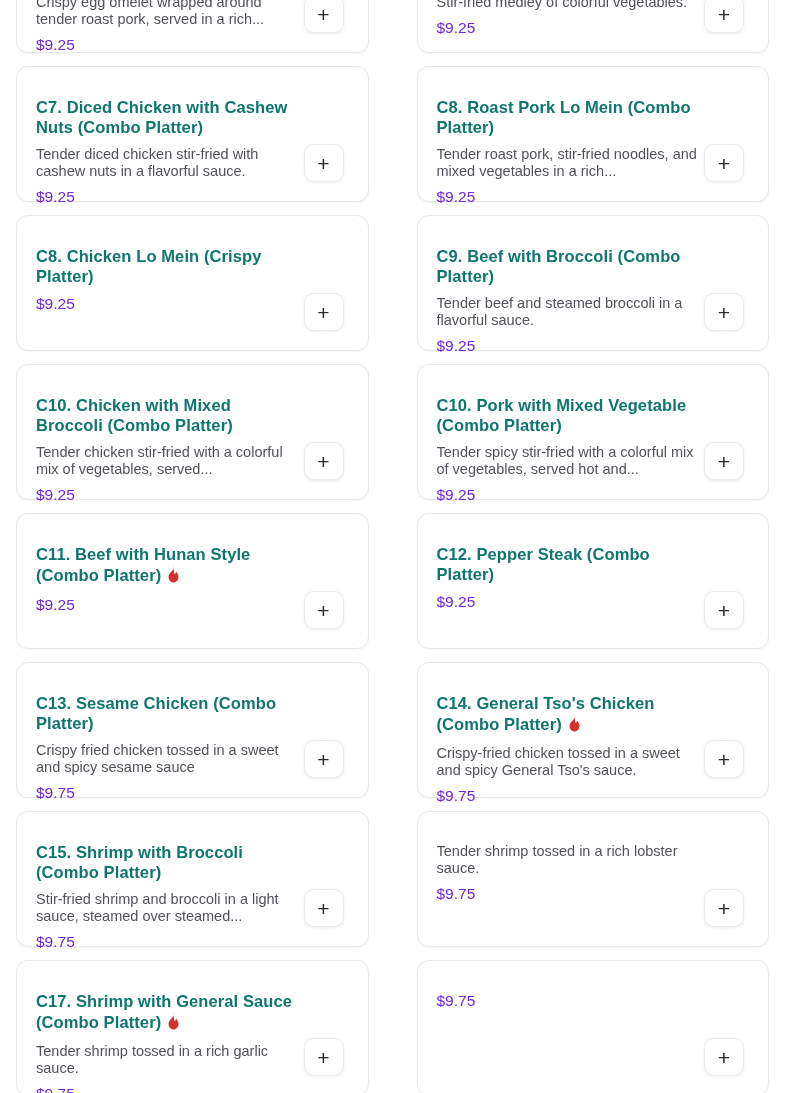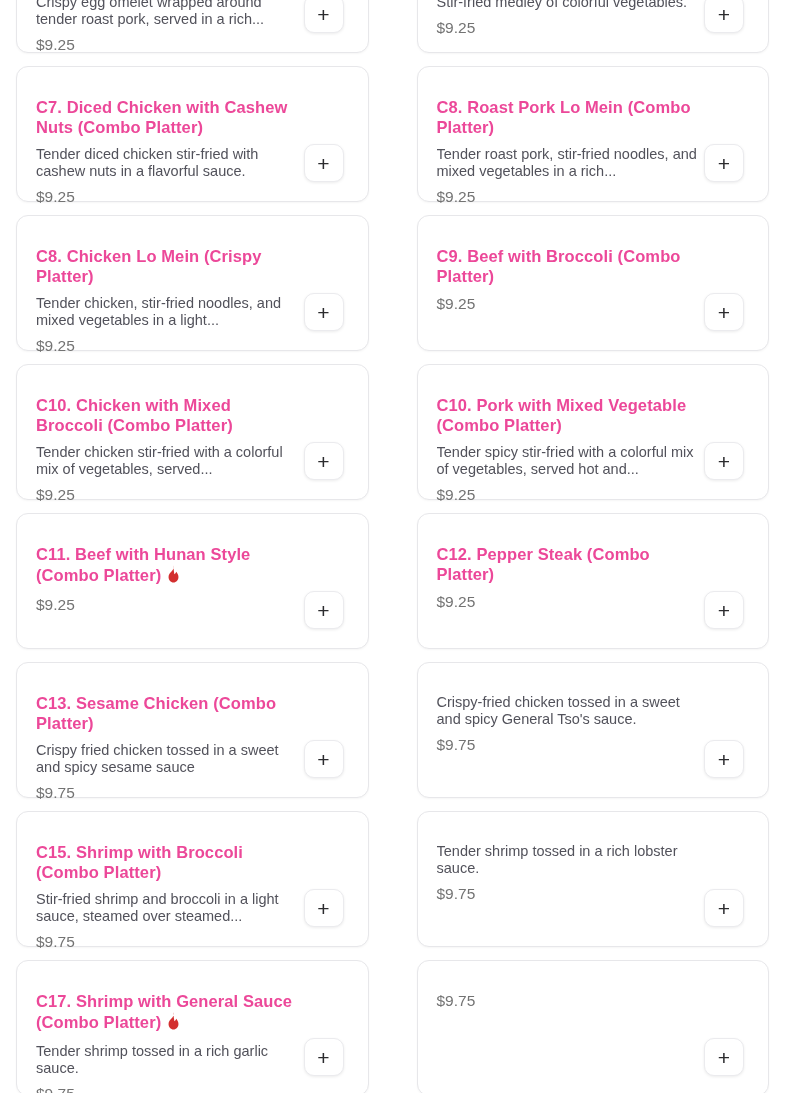--- a/index.html
+++ b/index.html
@@ -29,21 +29,21 @@
     box-shadow: 0 1px 2px rgba(0,0,0,0.04);
     padding: 31px 71px 0 19px;
   }
   .menu-card.partial {
     padding-top: 76px; 
   }
   .item-title {
     font-size: 16.5px;
     font-weight: 700;
     line-height: 19.5px;
-    color: #ec4899;
+    color: #0f766e;
     letter-spacing: 0.1px;
     margin-bottom: 9px;
   }
   .flame {
     display: inline-block;
     vertical-align: -2px;
     margin-left: 5px;
   }
   .item-desc {
     font-size: 14.5px;
@@ -51,21 +51,21 @@
     color: #52525b;
     margin-bottom: 8px;
     display: -webkit-box;
     -webkit-line-clamp: 2;
     -webkit-box-orient: vertical;
     overflow: hidden;
   }
   .item-price {
     font-size: 15.5px;
     line-height: 18px;
-    color: #737373;
+    color: #6d28d9;
   }
   .add-btn {
     position: absolute;
     top: 77px;
     right: 24px;
     width: 40px;
     height: 38px;
     background: #ffffff;
     border: 1px solid #ebebee;
     border-radius: 10px;
@@ -108,27 +108,27 @@
 
     <div class="menu-card">
       <h3 class="item-title"><span>C8. Roast Pork Lo Mein (Combo Platter)</span></h3>
       <p class="item-desc">Tender roast pork, stir-fried noodles, and mixed vegetables in a rich...</p>
       <div class="item-price">$9.25</div>
       <button class="add-btn">+</button>
     </div>
 
     <div class="menu-card">
       <h3 class="item-title"><span>C8. Chicken Lo Mein (Crispy Platter)</span></h3>
-      <p class="item-desc">Tender chicken, stir-fried noodles, and mixed vegetables in a light...</p>
       <div class="item-price">$9.25</div>
       <button class="add-btn">+</button>
     </div>
 
     <div class="menu-card">
       <h3 class="item-title"><span>C9. Beef with Broccoli (Combo Platter)</span></h3>
+      <p class="item-desc">Tender beef and steamed broccoli in a flavorful sauce.</p>
       <div class="item-price">$9.25</div>
       <button class="add-btn">+</button>
     </div>
 
     <div class="menu-card">
       <h3 class="item-title"><span>C10. Chicken with Mixed Broccoli (Combo Platter)</span></h3>
       <p class="item-desc">Tender chicken stir-fried with a colorful mix of vegetables, served...</p>
       <div class="item-price">$9.25</div>
       <button class="add-btn">+</button>
     </div>
@@ -155,20 +155,23 @@
     </div>
 
     <div class="menu-card">
       <h3 class="item-title"><span>C13. Sesame Chicken (Combo Platter)</span></h3>
       <p class="item-desc">Crispy fried chicken tossed in a sweet and spicy sesame sauce</p>
       <div class="item-price">$9.75</div>
       <button class="add-btn">+</button>
     </div>
 
     <div class="menu-card">
+      <h3 class="item-title"><span>C14. General Tso's Chicken (Combo Platter)</span><span class="flame"><svg width="15" height="18" viewBox="0 0 16 20">
+              <path d="M8.3.3c.5 3.1-.7 5-2.3 6.7C4.2 8.9 2.5 10.7 2.5 13.4 2.5 16.8 5 19.5 8 19.5s5.5-2.6 5.5-6.1c0-2.4-1.1-4.3-2.4-6-.5 1.2-1.1 2.2-2.2 2.9C8.9 8.6 7.6 4.4 8.3.3z" fill="#d32f2f"></path>
+            </svg></span></h3>
       <p class="item-desc">Crispy-fried chicken tossed in a sweet and spicy General Tso's sauce.</p>
       <div class="item-price">$9.75</div>
       <button class="add-btn">+</button>
     </div>
 
     <div class="menu-card">
       <h3 class="item-title"><span>C15. Shrimp with Broccoli (Combo Platter)</span></h3>
       <p class="item-desc">Stir-fried shrimp and broccoli in a light sauce, steamed over steamed...</p>
       <div class="item-price">$9.75</div>
       <button class="add-btn">+</button>

